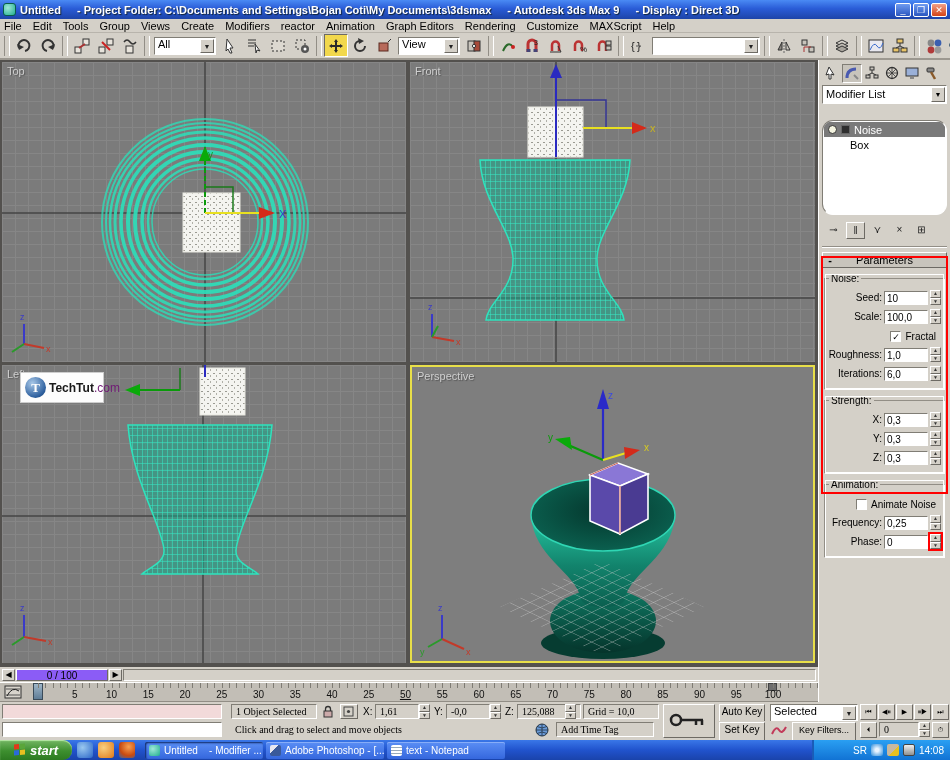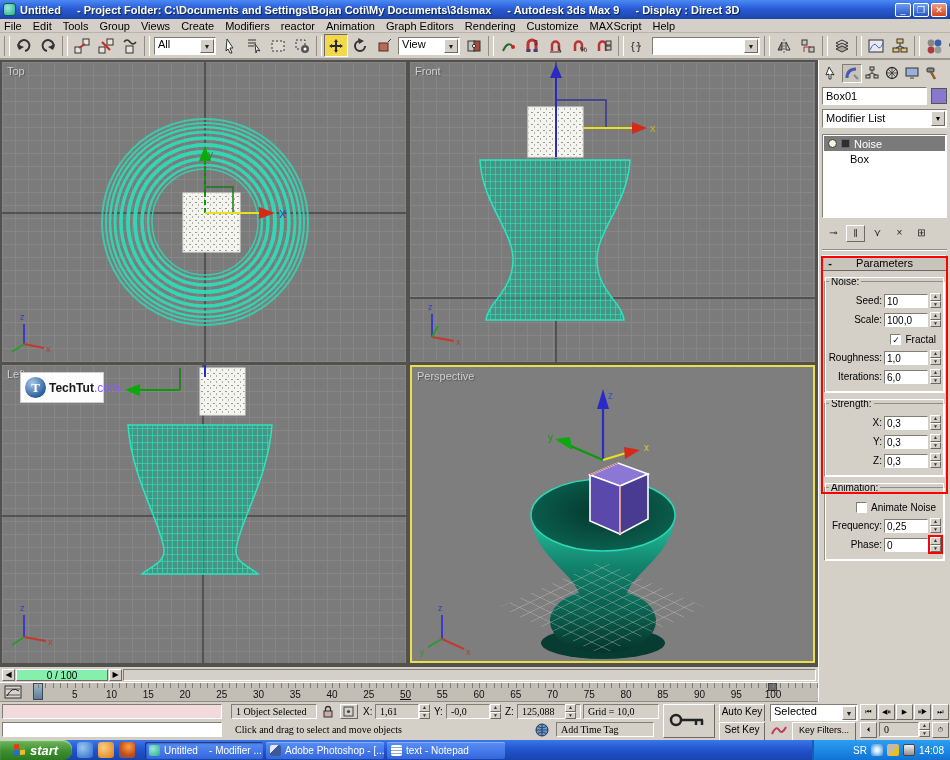--- a/index.html
+++ b/index.html
@@ -39,32 +39,32 @@
   #viewports { position:absolute; left:0; top:60px; width:818px; height:607px; background:#53514e; padding:2px; display:grid; grid-template-columns:404px 405px; grid-template-rows:300px 298px; gap:3px 4px; }
   .vp { position:relative; background-color:#7b7b7b; overflow:hidden;
     background-image:linear-gradient(#868686 1px, transparent 1px),linear-gradient(90deg,#868686 1px, transparent 1px);
     background-size:13px 13px; }
   .vp.persp { background-image:none; background-color:#7e7e7e; border:2px solid #e8df49;text-align:right; }
   .vplabel { position:absolute; left:5px; top:3px; color:#cfcfcf; font-size:11px; z-index:5; text-shadow:1px 1px 1px #555; }
   .vp svg { position:absolute; left:0; top:0; }
   .watermark { position:absolute; left:18px; top:7px; width:84px; height:31px; background:#fdfdfd; border:1px solid #cdcdcd; display:flex; align-items:center; padding:0 4px; z-index:6; }
   .wm-circle { width:21px; height:21px; border-radius:50%; background:radial-gradient(circle at 35% 30%,#a8c8e8,#2d5f9e 70%,#163a66); color:#fff; font-family:"Liberation Serif",serif; font-weight:bold; font-size:13px; text-align:center; line-height:21px; margin-right:3px; flex:none;}
   .wm-text { font-size:12px; font-weight:bold; color:#1a1a1a; }
-  .wm-text i { font-style:normal; font-weight:normal; color:#8b5cf6; }
+  .wm-text i { font-style:normal; font-weight:normal; color:#701a75; }
 
   
   #cmdpanel { position:absolute; left:818px; top:60px; width:132px; height:642px; background:#d4d0c8; border-left:1px solid #fff; padding:2px 3px; }
   #cp-tabs { display:flex; height:22px; align-items:center; }
   .cp-tab { width:20px; height:19px; display:flex; align-items:center; justify-content:center; }
   .cp-tab.active { border:1px solid; border-color:#807d75 #fff #fff #807d75; background:#c8c4bc; }
   #objname-row { display:flex; align-items:center; height:24px; gap:4px; }
   #objname { flex:1; height:18px; font-size:11px; padding:2px 3px; }
   #colorswatch { width:16px; height:16px; background:#8878cc; border:1px solid #555; }
   #modlist { height:19px; margin-top:1px; position:relative; font-size:11px; padding:2px 3px; }
-  #stack { height:84px; margin-top:6px; font-size:11px; overflow:hidden; padding:1px;}
+  #stack { height:95px; margin-top:16px; font-size:11px; overflow:hidden; padding:1px;border-radius:11px;}
   .stackrow { height:15px; display:flex; align-items:center; color:#000; padding-left:4px; gap:4px;}
   .stackrow.hl { background:#7a7a7a; color:#fff; }
   .stackrow .bulb { width:9px; height:9px; border-radius:50%; background:#f4f4e0; border:1px solid #333; flex:none;}
   .stackrow .mico { width:9px; height:9px; background:#2e2e2e; border:1px solid #666; flex:none;}
   .stackrow.plain { padding-left:26px; }
   #stackbtns { display:flex; height:24px; align-items:center; gap:3px; margin-top:3px; padding-left:2px;}
   .sbtn { width:19px; height:17px; font-size:10px; text-align:center; line-height:15px; color:#222;}
   #cp-sep { height:2px; border-top:1px solid #928e86; border-bottom:1px solid #fff; margin:4px 0; }
   #rollout-hdr { height:16px; background:#c8c4bc; border:1px solid; border-color:#fff #6d6a64 #6d6a64 #fff; display:flex; align-items:center; font-size:11px; }
   #rollout-hdr .minus { width:14px; text-align:center; font-weight:bold; }
@@ -77,21 +77,21 @@
   .spin { width:11px; height:15px; display:flex; flex-direction:column; flex:none;}
   .spin div { flex:1; background:#d4d0c8; border:1px solid; border-color:#fff #6d6a64 #6d6a64 #fff; font-size:5px; line-height:5px; text-align:center; color:#333;}
   .chkrow { display:flex; align-items:center; justify-content:flex-end; gap:4px; height:16px; margin:3px 6px 2px 0; font-size:10px;}
   .chk { width:11px; height:11px; background:#fff; border:1px solid; border-color:#807d75 #fff #fff #807d75; font-size:9px; line-height:10px; text-align:center; color:#000;}
   #red-outline { position:absolute; left:2px; top:196px; width:127px; height:238px; border:2px solid #f00; pointer-events:none; z-index:4;}
   .spin.redmark { outline:2px solid #f00; }
 
   
   #timeslider { position:absolute; left:0; top:667px; width:818px; height:15px; background:#d4d0c8; display:flex; align-items:center; padding:1px 2px; gap:1px;}
   .tsarr { width:13px; height:12px; font-size:8px; line-height:10px; text-align:center; }
-  #tsthumb { width:92px; height:12px; text-align:center; font-size:10px; line-height:11px; background:#86efac;}
+  #tsthumb { width:92px; height:12px; text-align:center; font-size:10px; line-height:11px; background:#8b5cf6;}
   #tsgroove { flex:1; height:12px; }
   #trackbar { position:absolute; left:0; top:682px; width:818px; height:20px; background:#c2beb6; border-top:1px solid #fff; border-bottom:1px solid #918d85;
     background-image:repeating-linear-gradient(90deg,#8a8identifier0 0,transparent 0); }
   #ruler { position:absolute; left:26px; right:0; top:0; bottom:0;
      background-image:repeating-linear-gradient(90deg,#7f7c74 0 1px, transparent 1px 7.35px); background-size:100% 5px; background-repeat:no-repeat; background-position:12px 0;}
   .tick-num { position:absolute; top:6px; transform:translateX(-50%); font-size:10px; color:#111; }
   #tb-icon { position:absolute; left:4px; top:2px; }
   #tb-thumb { position:absolute; left:33px; top:0px; width:10px; height:17px; background:linear-gradient(180deg,#9fb6c8,#5f7d96); border:1px solid #3a4a58; }
   #tb-endmark { position:absolute; left:768px; top:0px; width:9px; height:8px; background:#6e6e6e; border:1px solid #444; }
 
@@ -532,24 +532,20 @@
         </svg>
       </div>
     <div class="cp-tab">
         <svg width="14" height="14">
           <rect x="2" y="2" width="7" height="4" rx="1" fill="#888" stroke="#333"></rect>
           <path d="M6,6 L10,13" stroke="#8a5a2a" stroke-width="2.5"></path>
         </svg>
       </div>
   </div>
 
-  <div id="objname-row">
-    <div id="objname" class="sunken">Box01</div>
-    <div id="colorswatch"></div>
-  </div>
 
   <div id="modlist" class="sunken">
     <span>Modifier List</span>
     <span class="arr" style="position:absolute;right:1px;top:1px;bottom:1px;width:14px;background:#d4d0c8;border:1px solid;border-color:#fff #6d6a64 #6d6a64 #fff;font-size:7px;text-align:center;line-height:13px;">▼</span>
   </div>
 
   <div id="stack" class="sunken">
     <div class="stackrow hl">
       <span class="bulb"></span>
       <span class="mico"></span>

